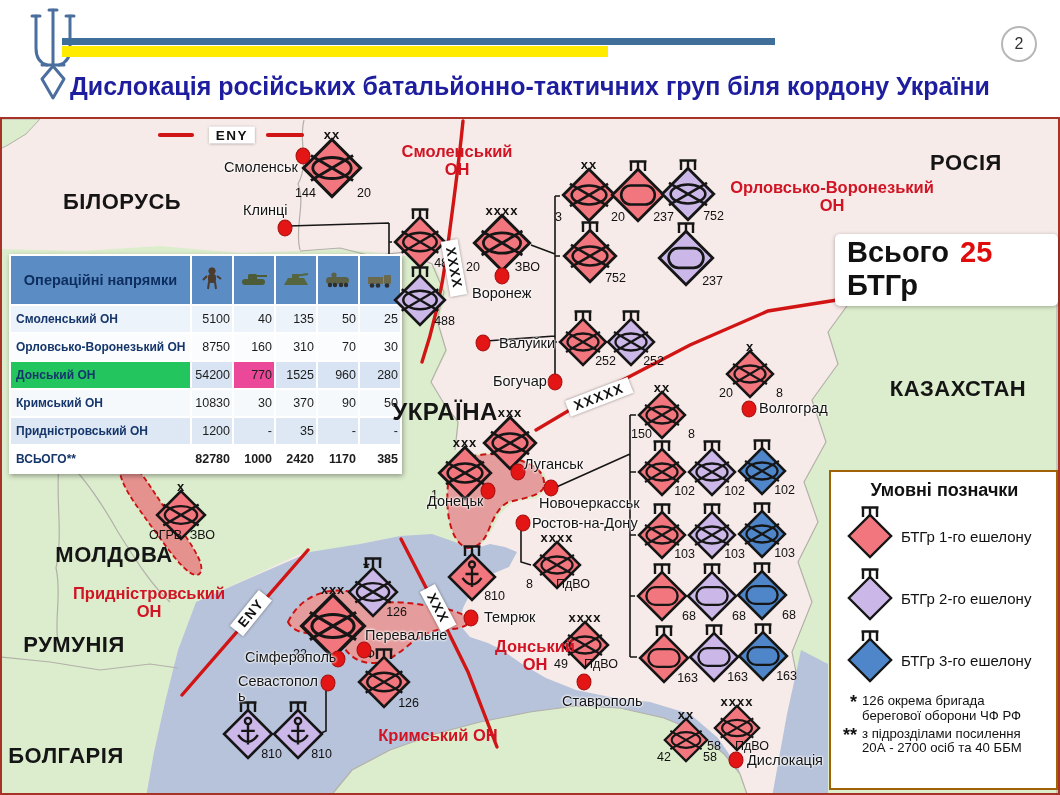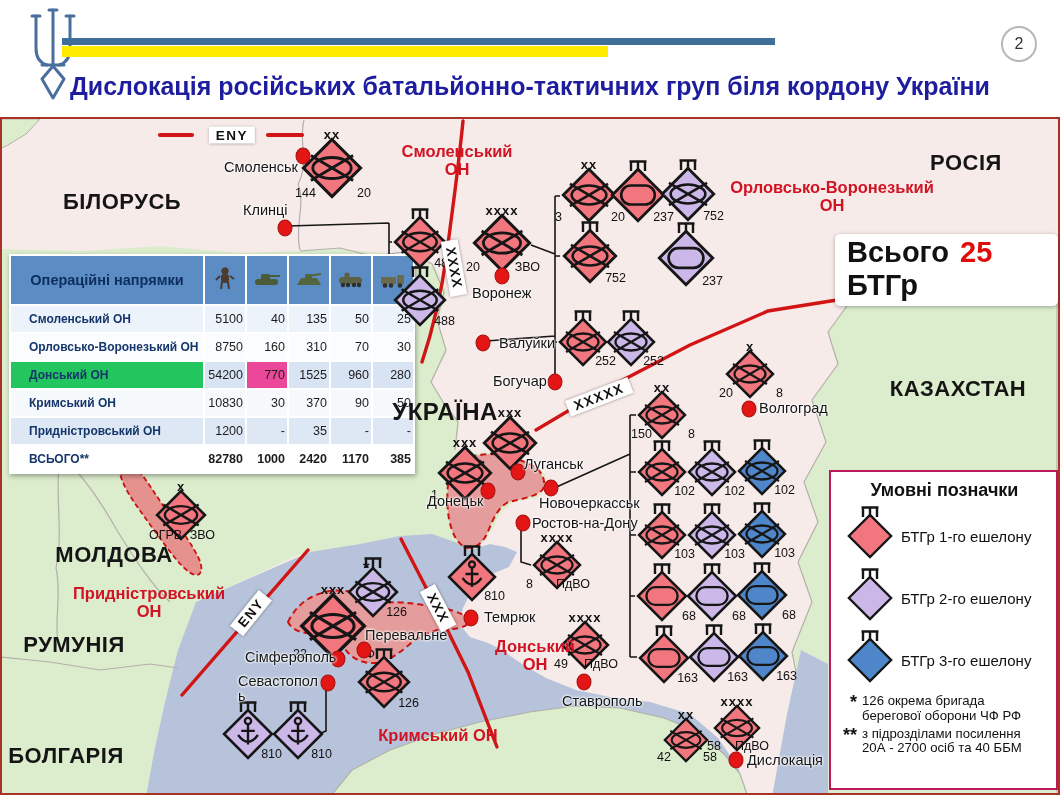--- a/index.html
+++ b/index.html
@@ -32,34 +32,34 @@
   .tm3 .ast{font-size:17px;font-weight:900;vertical-align:2px;color:#111;}
   .corner{position:absolute;font-size:12.5px;color:#111;line-height:1;font-style:normal;font-weight:500;}
   .bl{left:-6px;bottom:0px;}
   .br{right:-8px;bottom:0px;}
   .mark{position:absolute;background:#fff;padding:1px 7px;font-weight:bold;font-size:13.5px;
     letter-spacing:1.5px;color:#111;box-shadow:0 0 3px rgba(0,0,0,.45);white-space:nowrap;}
   .total{position:absolute;left:833px;top:115px;background:#fff;border-radius:5px;padding:2px 12px 4px 12px;
     font-size:29px;font-weight:bold;color:#111;box-shadow:0 1px 4px rgba(0,0,0,.3);}
   .total .n{color:#e00b0b;padding:0 3px;}
   .legend{position:absolute;left:827px;top:351px;width:229px;height:320px;background:#fff;
-    border:2px solid #be185d;box-sizing:border-box;padding:6px 6px 4px 8px;}
+    border:2px solid #a16207;box-sizing:border-box;padding:6px 6px 4px 8px;}
   .legend-title{text-align:center;font-weight:bold;font-size:18px;color:#111;margin:2px 0 4px 0;}
   .legend-row{display:flex;align-items:center;height:62px;}
   .legend-dia{width:62px;display:flex;justify-content:center;position:relative;}
   .legend-label{font-size:15px;color:#111;}
   .fn{display:flex;gap:5px;font-size:13.2px;line-height:1.12;color:#111;margin-top:3px;align-items:flex-start;}
   .fn b{font-size:18px;line-height:.9;min-width:18px;text-align:right;}
   .fn span{white-space:pre-line;}
   .optable{position:absolute;left:7px;top:135px;border-collapse:separate;border-spacing:2px;
     background:#fff;box-shadow:1px 2px 5px rgba(0,0,0,.35);}
   .optable th{background:#5b8cc4;height:44px;padding:2px;}
   .optable th.hname{width:172px;font-size:14.5px;color:#0d2d5e;}
   .optable td{font-size:12.5px;text-align:right;padding:3px 2px;color:#1c1c1c;height:20px;}
-  .optable td.name{text-align:left;font-weight:bold;color:#15366b;font-size:12px;padding-left:18px;width:172px;}
+  .optable td.name{text-align:left;font-weight:bold;color:#15366b;font-size:12px;padding-left:5px;width:172px;}
   .optable tr.bold td{font-weight:bold;}
   .vcol{width:36px;}
 </style>
 </head>
 <body>
 
 <div class="header">
   <svg class="trident" width="58" height="98" viewBox="0 0 58 98">
     <g fill="none" stroke="#4a6f9e" stroke-width="3" stroke-linejoin="round" stroke-linecap="round">
       <path d="M12 10 V42 Q12 56 23 59"></path>

